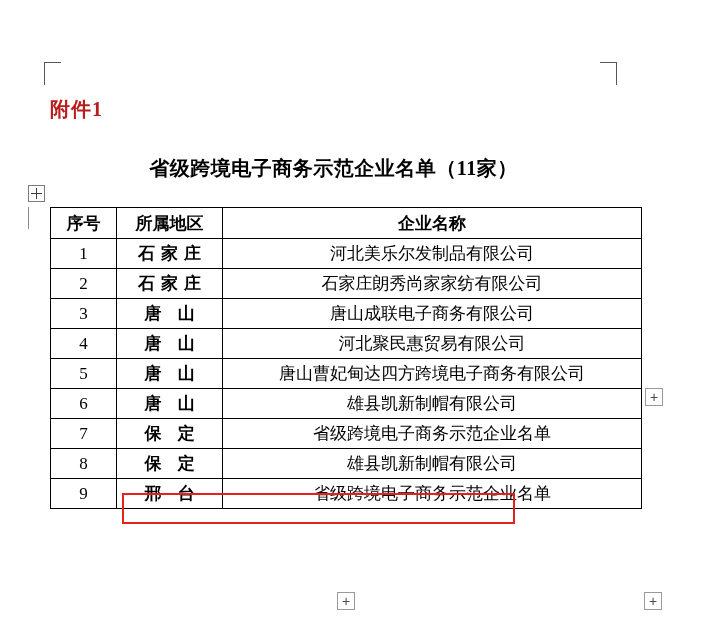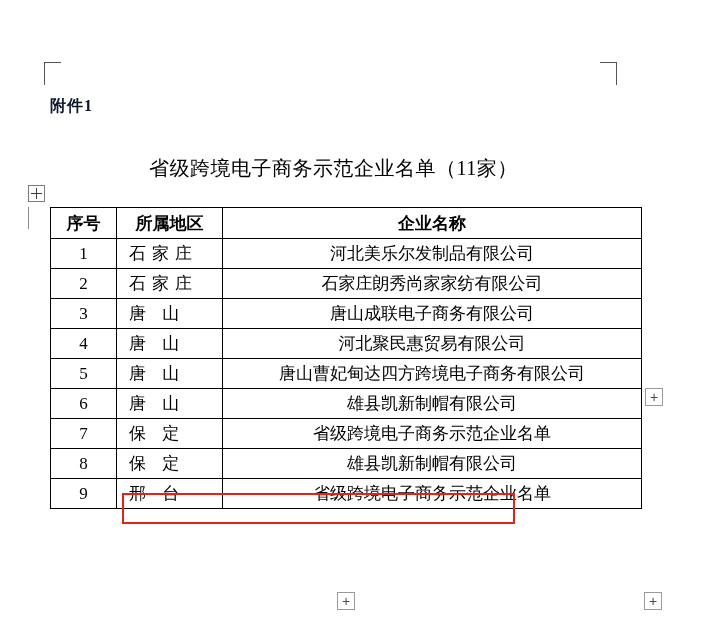--- a/index.html
+++ b/index.html
@@ -30,36 +30,36 @@
     width: 16px;
     height: 22px;
   }
   .corner.tl { left: 44px;  top: 62px;  border-left-width: 1px; border-top-width: 1px; }
   .corner.tr { right: 110px; top: 62px; border-right-width: 1px; border-top-width: 1px; }
 
   .attachment-label {
     position: absolute;
     left: 50px;
     top: 96px;
-    font-size: 16px;
+    font-size: 20px;
     font-weight: bold;
     letter-spacing: 1px;
-    color: #0f172a;
+    color: #b91c1c;
     font-family: "Liberation Serif", "DejaVu Serif", serif;
   }
 
   .doc-title {
     position: absolute;
     left: 0;
     right: 0;
     top: 155px;
     text-align: center;
     padding-right: 60px;
     font-size: 20px;
-    font-weight: normal;
+    font-weight: bold;
     color: #000000;
     letter-spacing: 0.5px;
   }
 
   
   .move-handle {
     position: absolute;
     left: 28px;
     top: 185px;
     width: 17px;
@@ -99,21 +99,21 @@
     font-weight: bold;
     text-align: center;
     height: 31px;
     font-size: 17px;
   }
   col.c-no   { width: 66px; }
   col.c-area { width: 106px; }
   col.c-name { width: 419px; }
 
   td.cell-no   { text-align: center; }
-  td.cell-area { text-align: left; letter-spacing: 6px; text-indent: 6px; }
+  td.cell-area { text-align: center; letter-spacing: 6px; text-indent: 6px; font-weight: bold; }
   td.cell-name { text-align: center; padding-left: 10px; }
 
   
   .highlight-box {
     position: absolute;
     left: 122px;
     top: 493px;
     width: 393px;
     height: 31px;
     border: 2px solid #e2231a;

